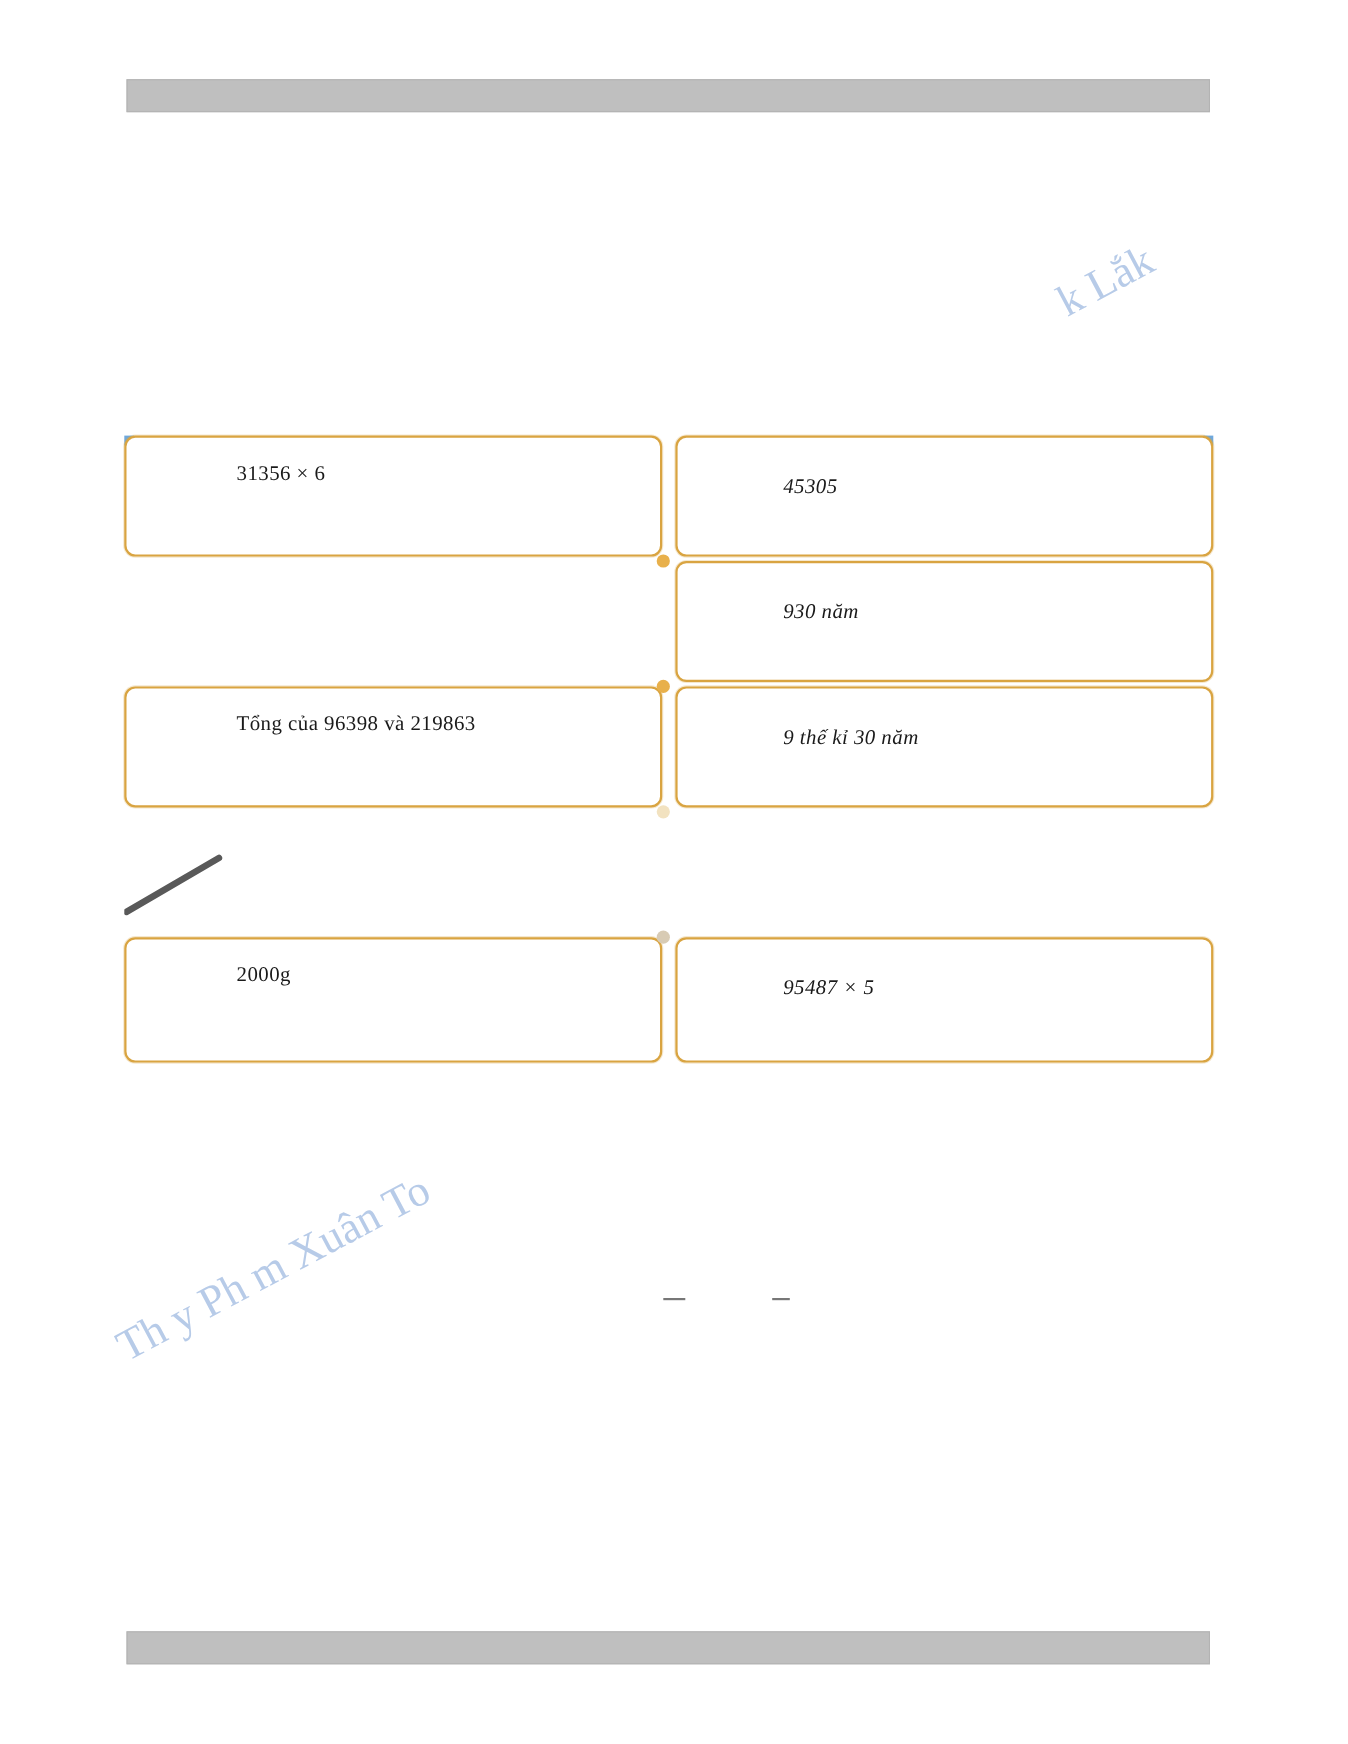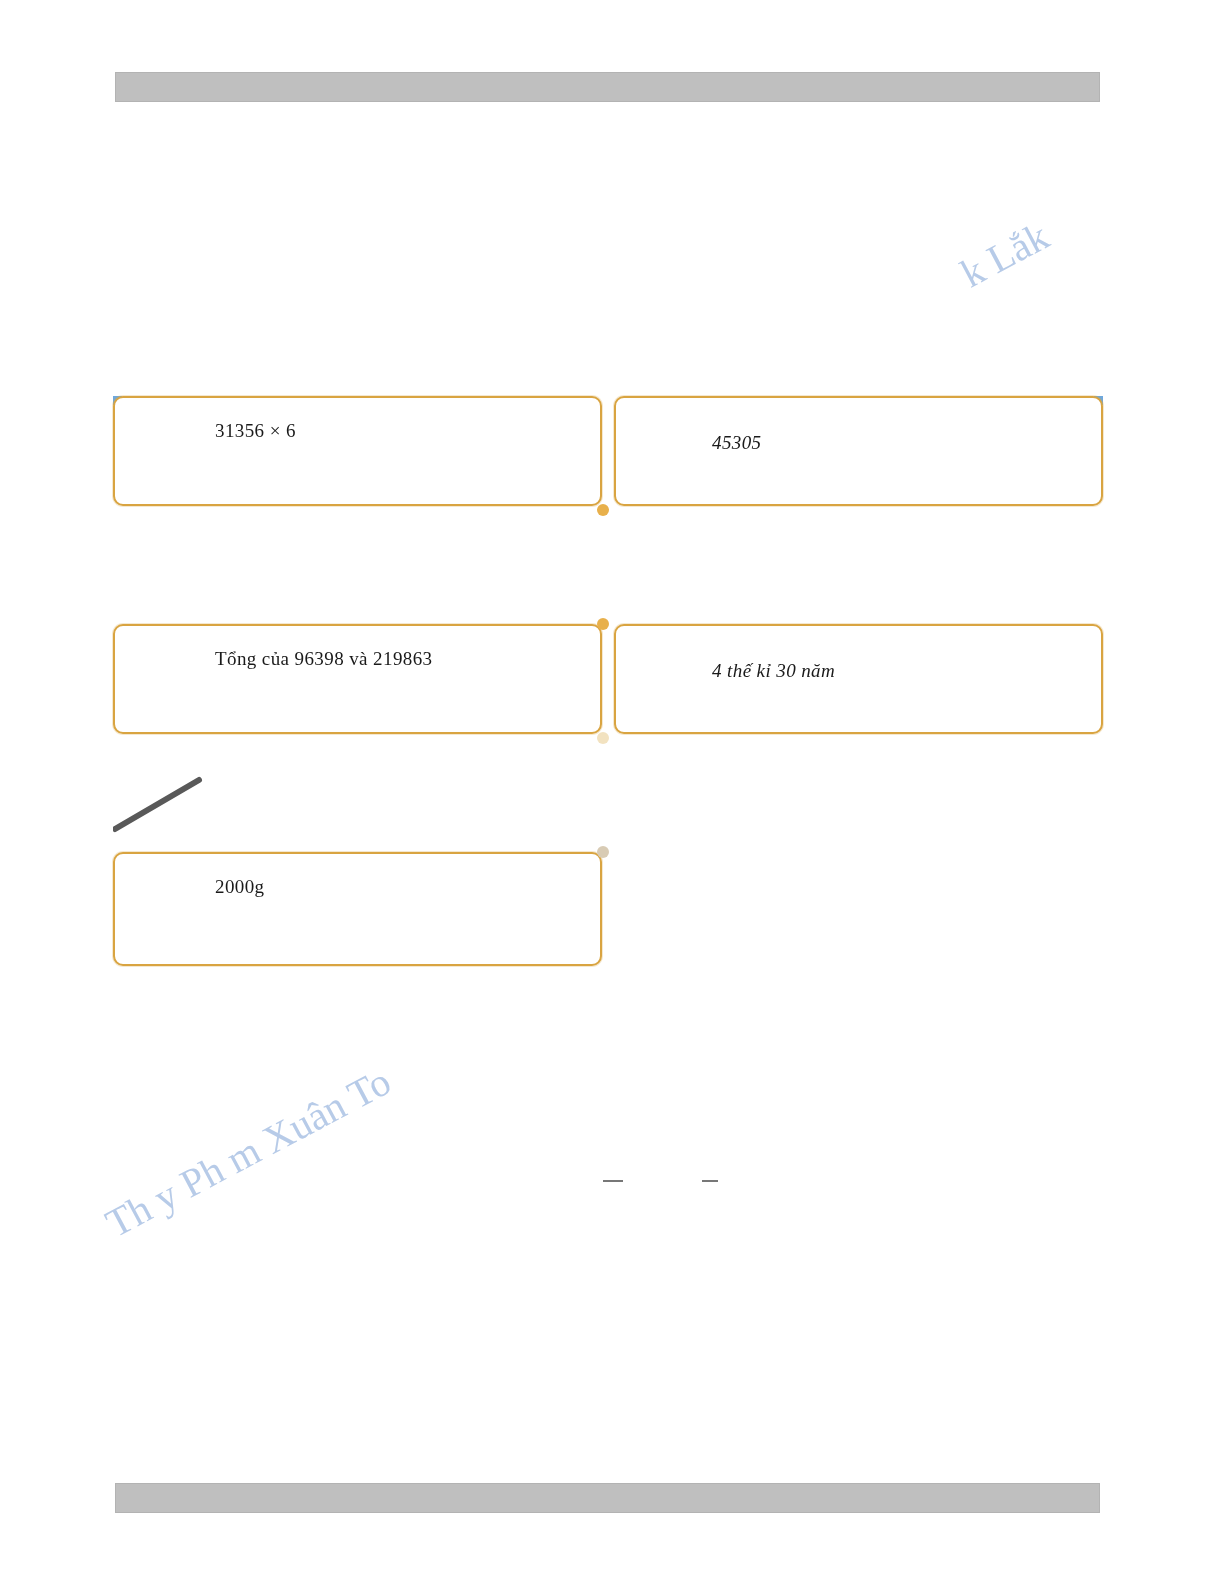--- a/index.html
+++ b/index.html
@@ -172,22 +172,28 @@
       </div>
       <div class="card r4">
         <span class="text">2000g</span>
       </div>
     </div>
 
     <div class="col right">
       <div class="card right-card r0">
         <span class="text">45305</span>
       </div>
+      <div class="card right-card r1">
+        <span class="text">930 năm</span>
+      </div>
       <div class="card right-card r2">
-        <span class="text">4 thế kỉ 30 năm</span>
+        <span class="text">9 thế kỉ 30 năm</span>
+      </div>
+      <div class="card right-card r4">
+        <span class="text">95487 × 5</span>
       </div>
     </div>
 
     <div class="dot d1"></div>
     <div class="dot d2"></div>
     <div class="dot d3"></div>
     <div class="dot d4"></div>
 
     <svg class="stroke" viewBox="0 0 90 60">
       <line x1="2" y1="55" x2="86" y2="6" stroke="#595959" stroke-width="6" stroke-linecap="round"></line>

